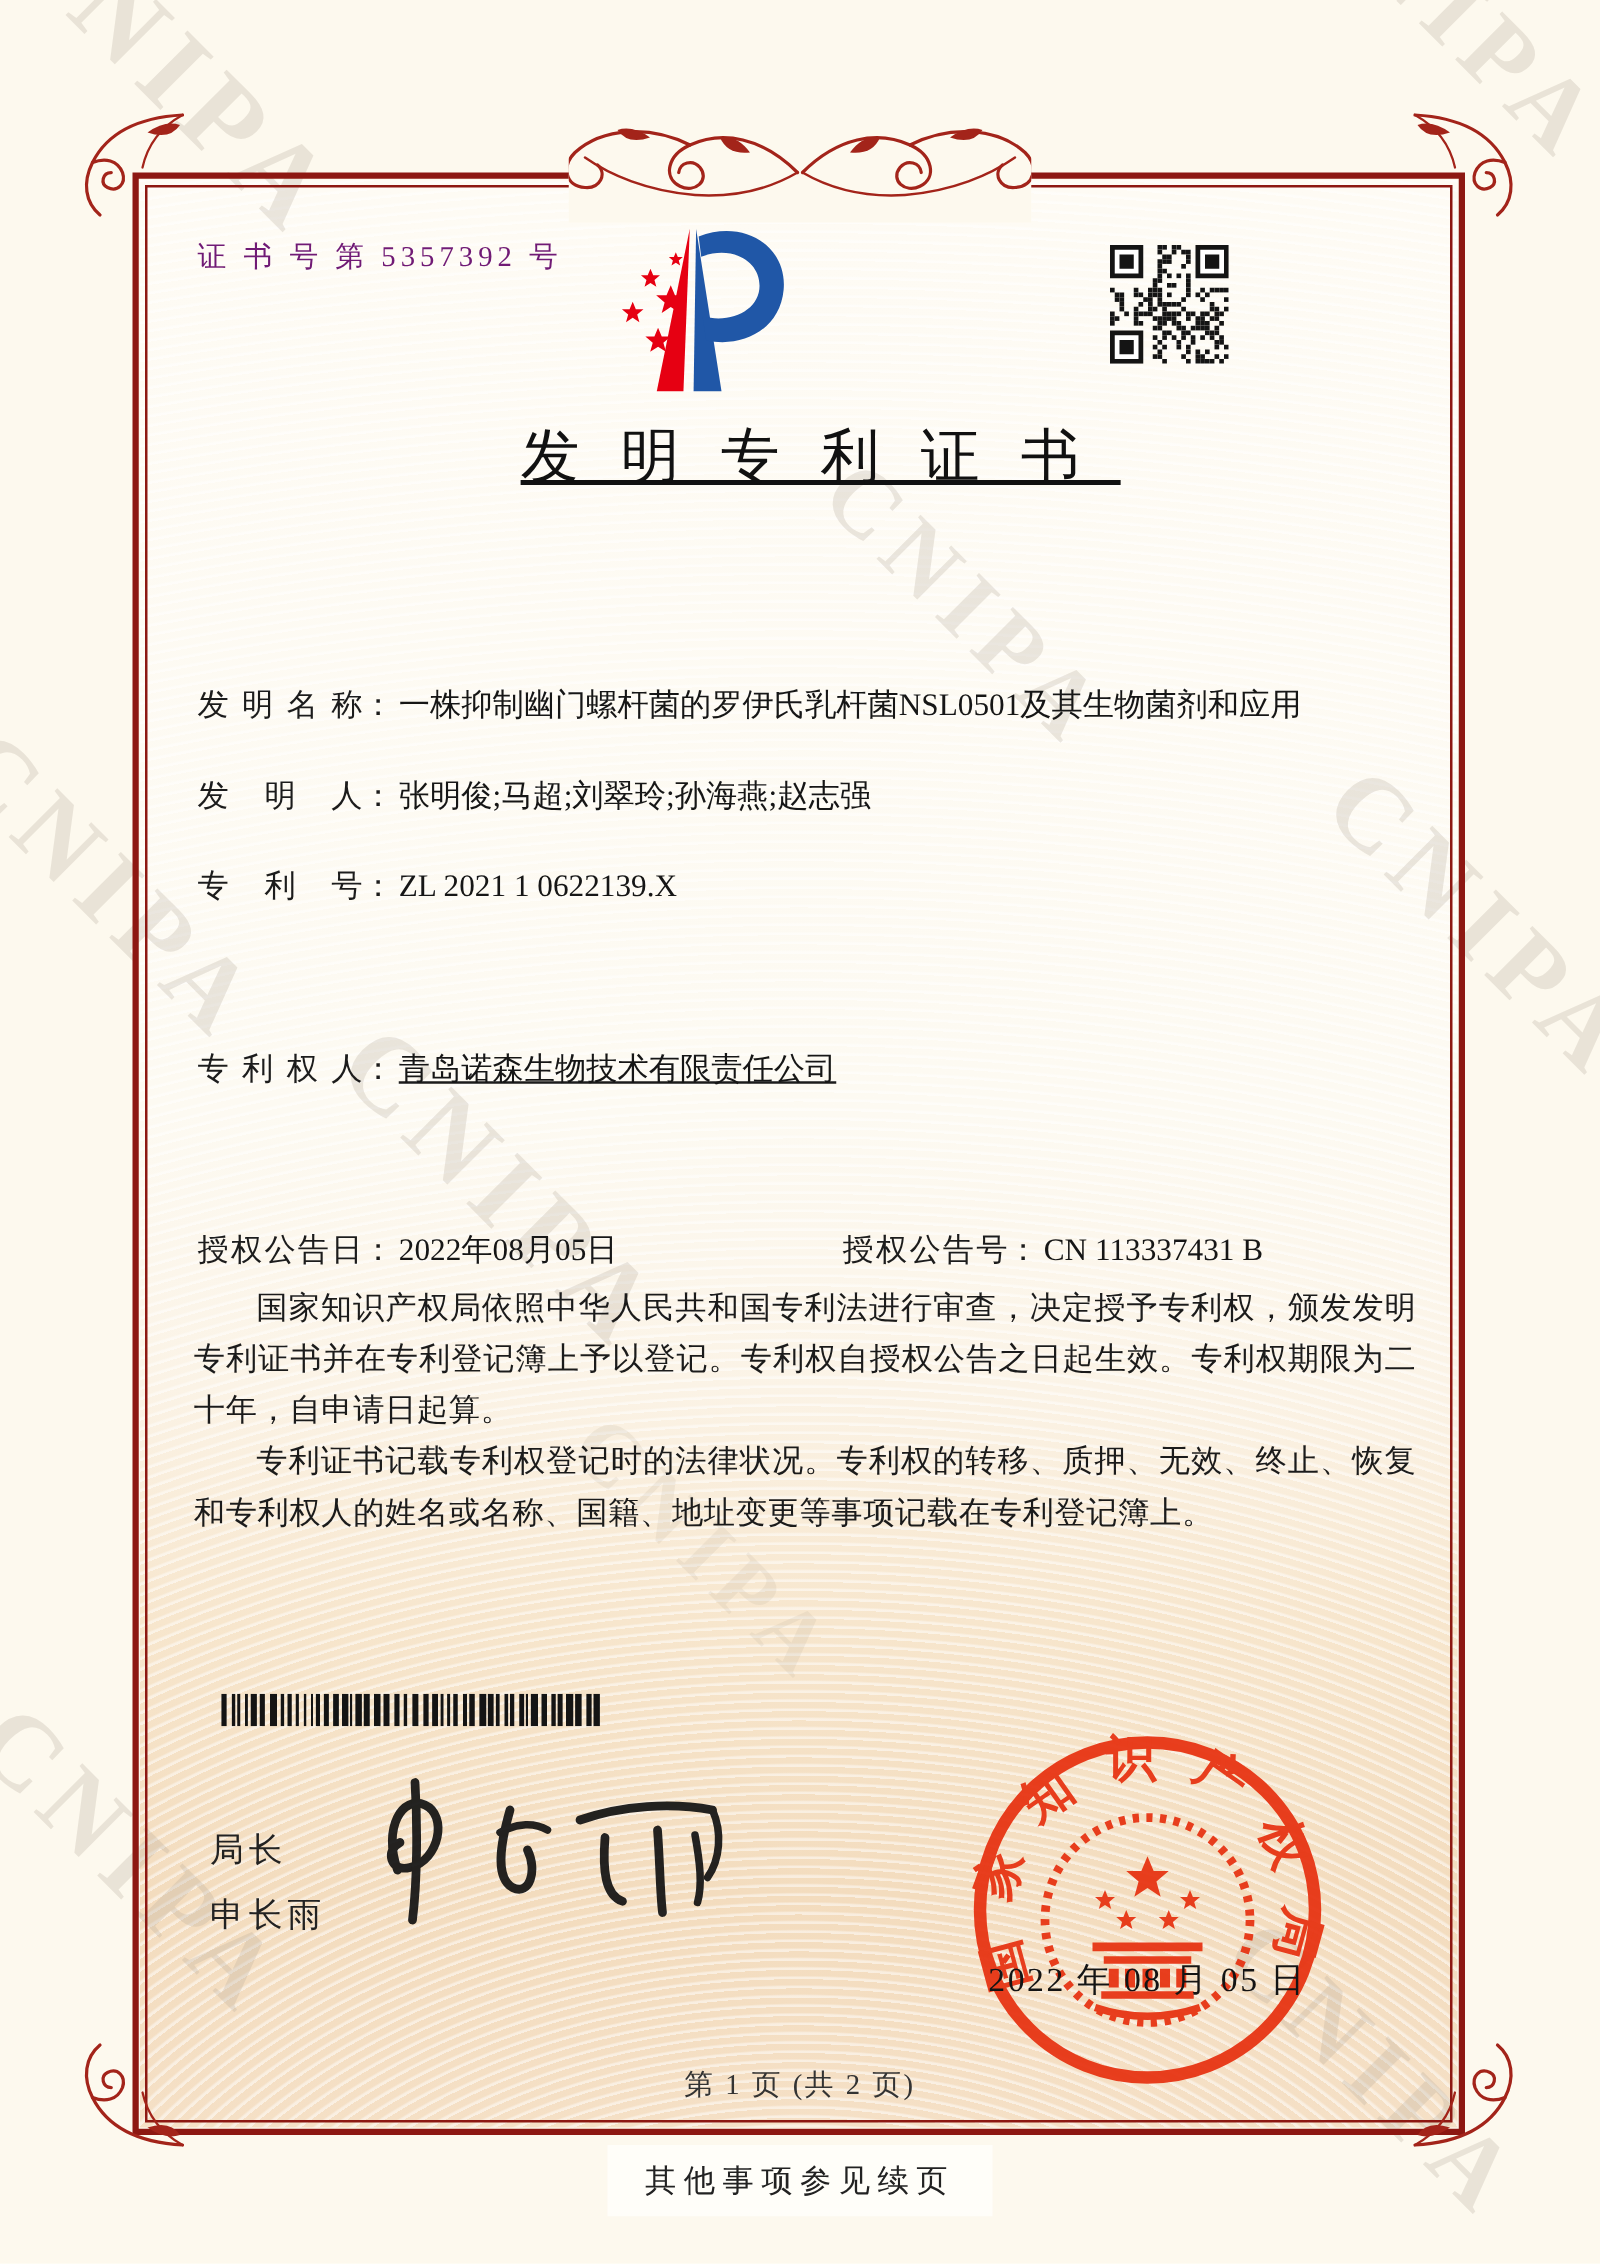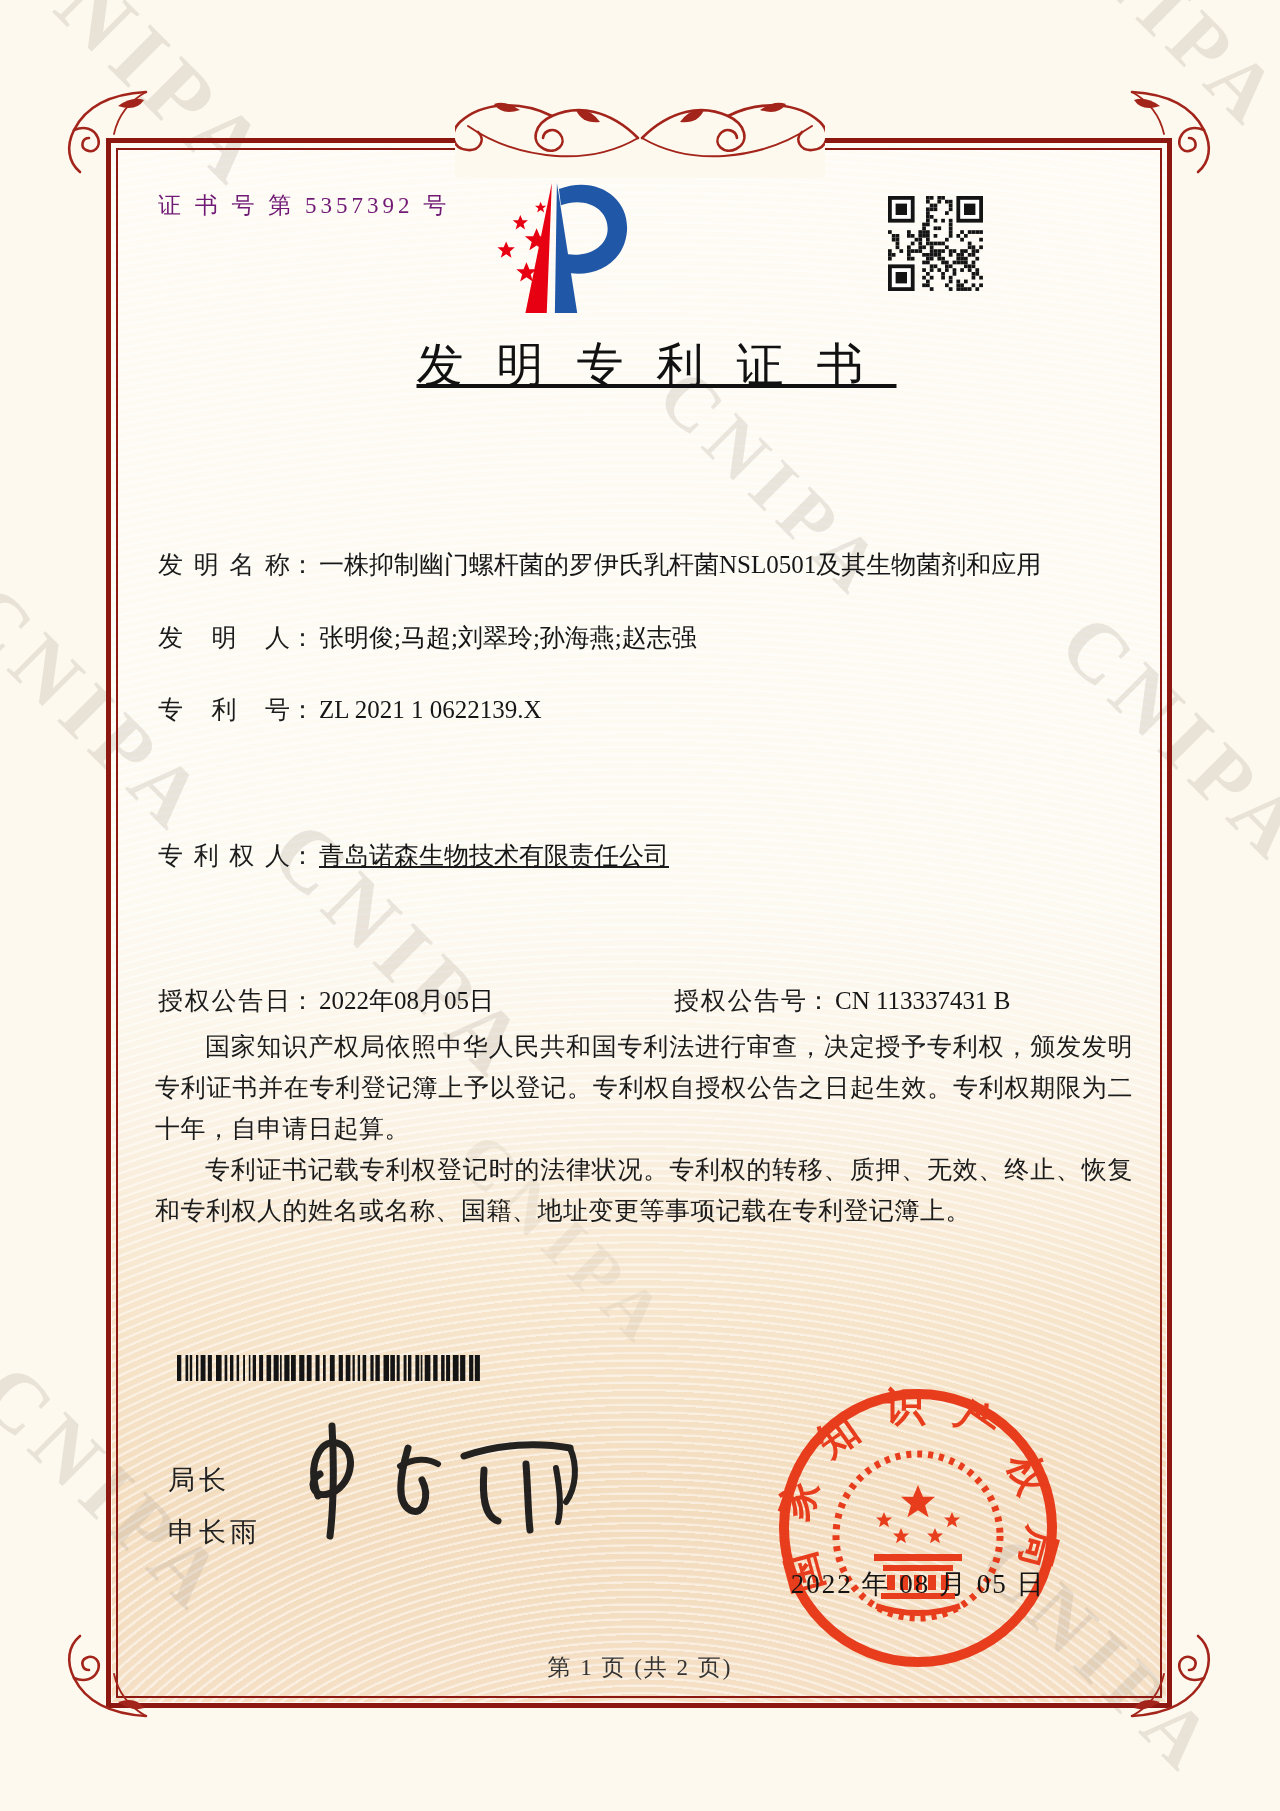--- a/index.html
+++ b/index.html
@@ -461,14 +461,15 @@
       </g>
       <defs>
         <path id="st2" d="M0,-10 L2.9,-3.1 10,-3.1 4.2,1.9 6.2,9 0,4.9 -6.2,9 -4.2,1.9 -10,-3.1 -2.9,-3.1 Z" fill="#e73110"></path>
       </defs>
     </g>
   </svg>
 
   <div class="seal-date">2022 年 08 月 05 日</div>
 
   <div class="page-no">第 1 页 (共 2 页)</div>
+  <div class="cont-note">其他事项参见续页</div>
 
 </div>
 
 </body></html>

